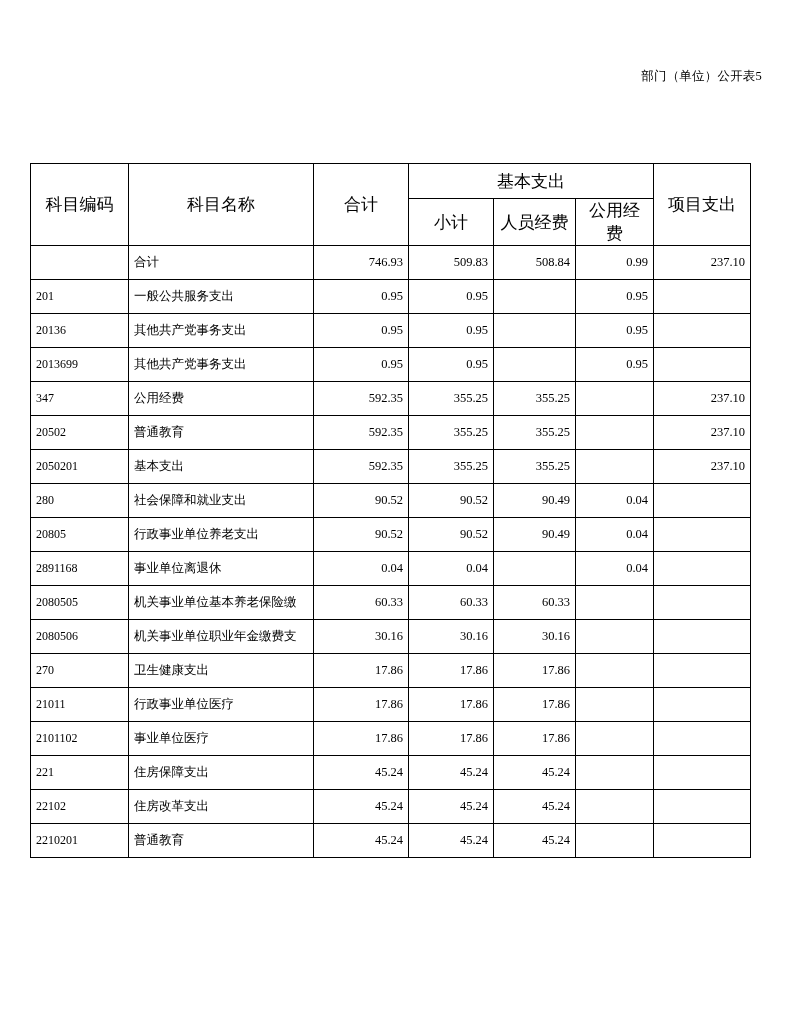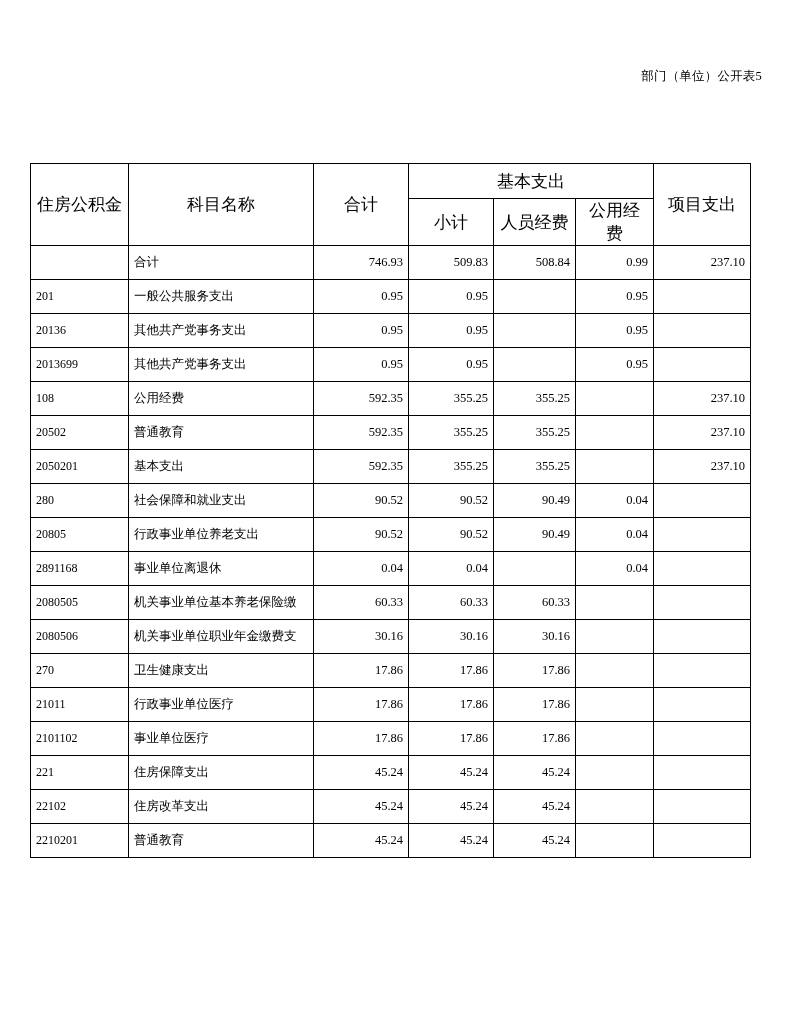--- a/index.html
+++ b/index.html
@@ -114,21 +114,21 @@
       <col class="col-code">
         <col class="col-name">
         <col class="col-total">
       <col class="col-sub">
         <col class="col-person">
         <col class="col-public">
         <col class="col-proj">
     </colgroup>
     <thead>
       <tr>
-        <th class="hd hd-tall" rowspan="2">住房公积金</th>
+        <th class="hd hd-tall" rowspan="2">科目编码</th>
         <th class="hd hd-tall" rowspan="2">科目名称</th>
         <th class="hd hd-tall" rowspan="2">合计</th>
         <th class="hd" colspan="3">基本支出</th>
         <th class="hd hd-tall" rowspan="2">项目支出</th>
       </tr>
       <tr>
         <th class="hd">小计</th>
         <th class="hd">人员经费</th>
         <th class="hd">公用经费</th>
       </tr>
@@ -164,21 +164,21 @@
       <tr>
         <td class="code">2013699</td>
         <td class="name">其他共产党事务支出</td>
         <td class="num">0.95</td>
         <td class="num">0.95</td>
         <td class="num"></td>
         <td class="num">0.95</td>
         <td class="num"></td>
       </tr>
       <tr>
-        <td class="code">108</td>
+        <td class="code">347</td>
         <td class="name">公用经费</td>
         <td class="num">592.35</td>
         <td class="num">355.25</td>
         <td class="num">355.25</td>
         <td class="num"></td>
         <td class="num">237.10</td>
       </tr>
       <tr>
         <td class="code">20502</td>
         <td class="name">普通教育</td>

